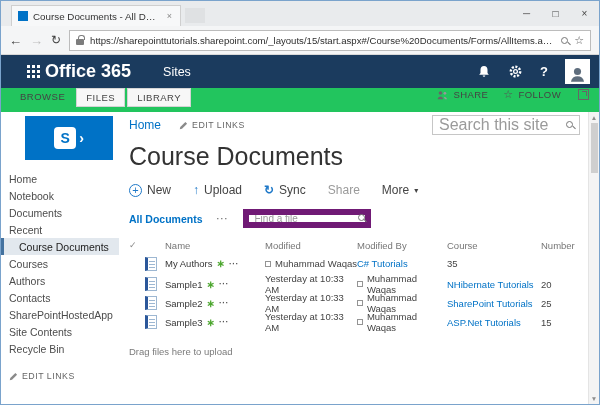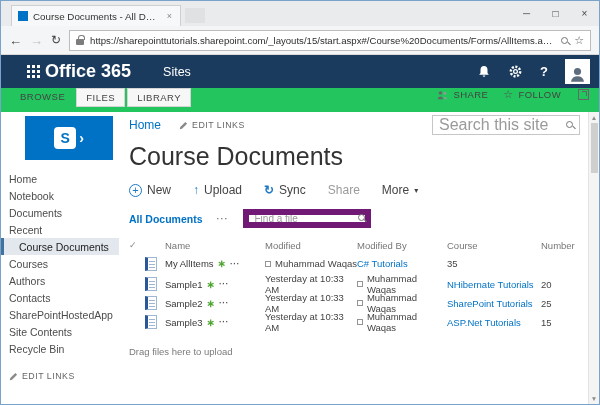--- a/index.html
+++ b/index.html
@@ -262,21 +262,21 @@
           <span>Modified</span>
           <span>Modified By</span>
           <span>Course</span>
           <span>Number</span>
         </div>
 
         <div class="trow">
           <span></span>
           <span class="docicon"></span>
           <span class="name-cell">
-            <span class="fname">My AllItems</span>
+            <span class="fname">My Authors</span>
             <span class="newb">∗</span>
             <span class="rdots">···</span>
           </span>
           <span class="mby">
               <span class="presence"></span>
               <span>Muhammad Waqas</span>
             </span>
           <span class="link">C# Tutorials</span>
           <span>35</span>
         </div>

